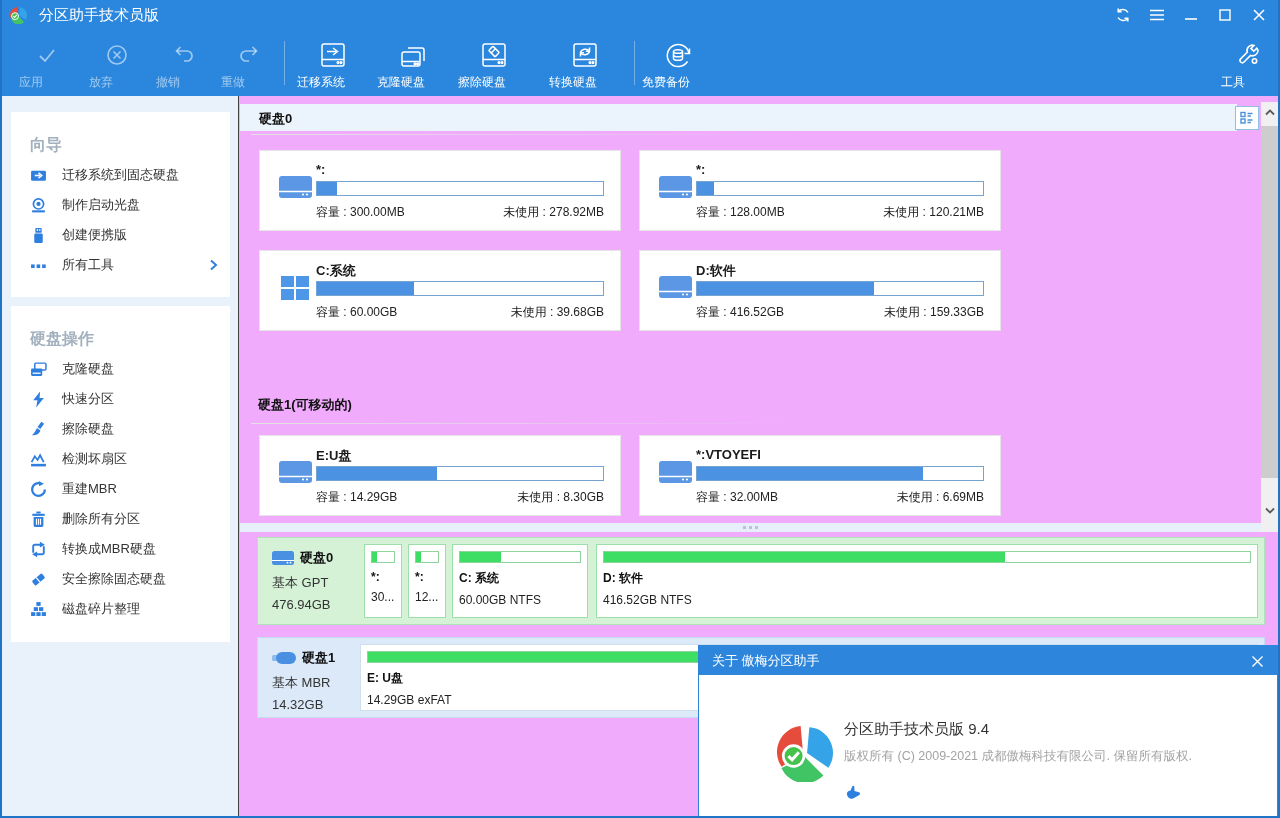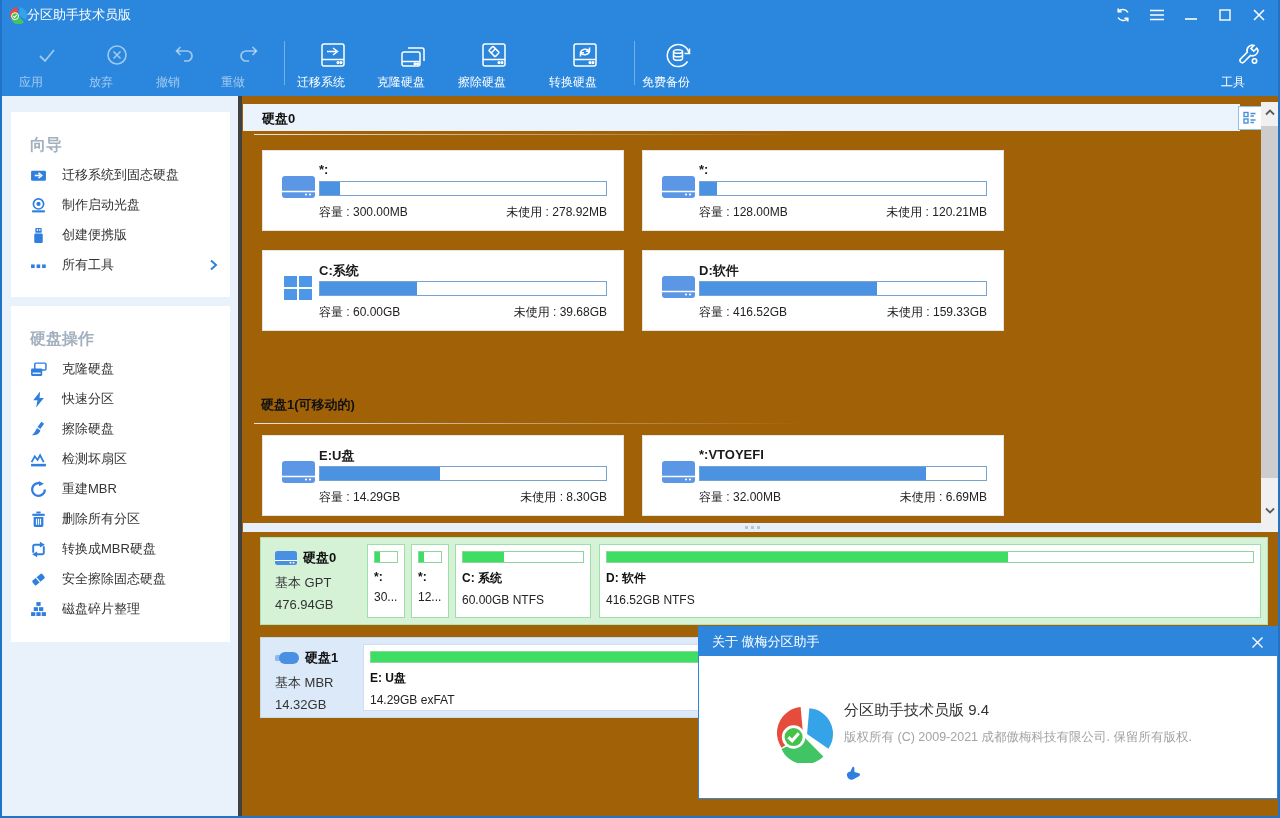--- a/index.html
+++ b/index.html
@@ -7,42 +7,42 @@
   body { position:relative; overflow:hidden; background:#fff; }
 
   
   .edge { position:absolute; background:#2173c8; z-index:70; }
   .edge.l { left:0; top:0; bottom:0; width:2px; }
   .edge.r { right:0; top:0; bottom:0; width:2px; }
   .edge.b { left:0; right:0; bottom:0; height:2px; }
 
   .titlebar { position:absolute; left:0; top:0; right:0; height:30px; background:#2b87dd; display:flex; align-items:center; z-index:10; }
   .app-logo { margin-left:10px; width:17px; height:17px; }
-  .app-title { color:#fff; font-size:13px; margin-left:0; }
+  .app-title { color:#fff; font-size:15px; margin-left:12px; }
   .win-controls { position:absolute; right:10px; top:0; height:30px; display:flex; align-items:center; gap:12px; }
   .wc { width:22px; height:22px; display:flex; align-items:center; justify-content:center; cursor:pointer; }
 
   
   .toolbar { position:absolute; left:0; top:30px; right:0; height:66px; background:#2b87dd; z-index:10; }
   .tbtn { position:absolute; top:6px; text-align:left; color:#fff; font-size:12px; cursor:pointer; }
   .tbtn .ticon { height:38px; display:flex; align-items:center; justify-content:center; }
   .tbtn .tlabel { margin-top:1px; }
   .tbtn.disabled { color:rgba(255,255,255,.55); }
   .tb-sep { position:absolute; top:11px; width:1px; height:44px; background:rgba(255,255,255,.35); }
 
   
   .sidebar { position:absolute; left:2px; top:96px; width:236px; bottom:2px; background:#e9f1fb; }
   .side-card { position:absolute; left:9px; width:219px; background:#fff; }
   .side-title { color:#a3b1bf; font-size:16px; font-weight:bold; padding:23px 0 4px 19px; }
   .side-item { height:30px; display:flex; align-items:center; padding-left:19px; font-size:13px; color:#333; cursor:pointer; }
   .side-item .si { width:17px; height:17px; margin-right:15px; flex:0 0 auto; }
   .side-item .chev { margin-left:auto; margin-right:12px; }
 
   
-  .main { position:absolute; left:238px; top:96px; right:2px; bottom:2px; background:#a16207; border-left:4px solid #404040; }
+  .main { position:absolute; left:238px; top:96px; right:2px; bottom:2px; background:#f0abfc; border-left:1px solid #404040; }
   .disk-strip { position:absolute; left:1px; top:8px; width:997px; height:27px; background:#ebf3fc; }
   .disk-strip .t, .disk1-h { font-weight:bold; font-size:13px; color:#111; }
   .disk-strip .t { position:absolute; left:19px; top:6px; }
   .disk1-h { position:absolute; left:19px; top:300px; }
   .hr { position:absolute; left:12px; width:550px; height:1px; background:linear-gradient(to right,#e2e2e2,rgba(255,255,255,0)); }
   .view-btn { position:absolute; left:996px; top:10px; width:24px; height:24px; border:1px solid #8fc0ea; background:#fff; display:flex; align-items:center; justify-content:center; cursor:pointer; }
 
   .vol-card { position:absolute; width:362px; height:81px; border:1px solid #e5e5e5; background:#fff; }
   .vol-icon { position:absolute; left:17px; top:22px; width:37px; height:30px; }
   .vol-title { position:absolute; left:56px; top:11px; font-weight:bold; font-size:13px; color:#1a1a1a; }
@@ -68,21 +68,21 @@
   .drow-meta { margin-top:7px; } .drow-size { margin-top:5px; }
   .p-block { position:absolute; top:6px; bottom:6px; background:#fff; padding:6px 6px 0 6px; cursor:pointer; }
   .d0 .p-block { border:1px solid #9ddfa9; }
   .d1 .p-block { border:1px solid #cfdff0; }
   .p-bar { height:12px; border:1px solid #8fd49c; background:#fff; margin-bottom:7px; }
   .p-bar .fill { height:100%; background:#3edd63; }
   .p-label { font-weight:bold; font-size:12px; color:#111; margin-bottom:6px; white-space:nowrap; overflow:hidden; }
   .p-info { font-size:12px; color:#222; white-space:nowrap; overflow:hidden; }
 
   
-  .dialog { position:absolute; left:698px; top:626px; width:580px; height:173px; background:#fff; border:1px solid #2e86dc; z-index:60; }
+  .dialog { position:absolute; left:698px; top:645px; width:580px; height:173px; background:#fff; border:1px solid #2e86dc; z-index:60; }
   .dlg-title { height:29px; background:#2e86dc; color:#fff; font-size:13px; display:flex; align-items:center; padding-left:13px; }
   .dlg-close { position:absolute; right:10px; top:5px; width:20px; height:20px; display:flex; align-items:center; justify-content:center; cursor:pointer; }
   .dlg-logo { position:absolute; left:78px; top:80px; width:56px; height:56px; }
   .dlg-app { position:absolute; left:145px; top:74px; font-size:15px; color:#333; }
   .dlg-copy { position:absolute; left:145px; top:102px; font-size:12.5px; color:#a3a3a3; }
   .dlg-hand { position:absolute; left:145px; top:138px; width:18px; height:18px; }
 
   svg { display:block; }
 </style>
 </head>

